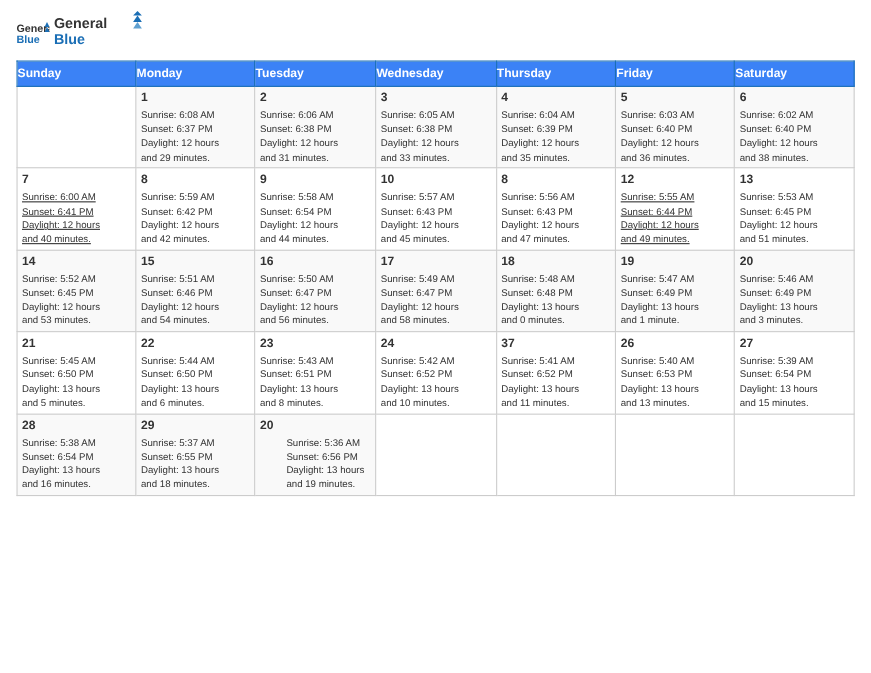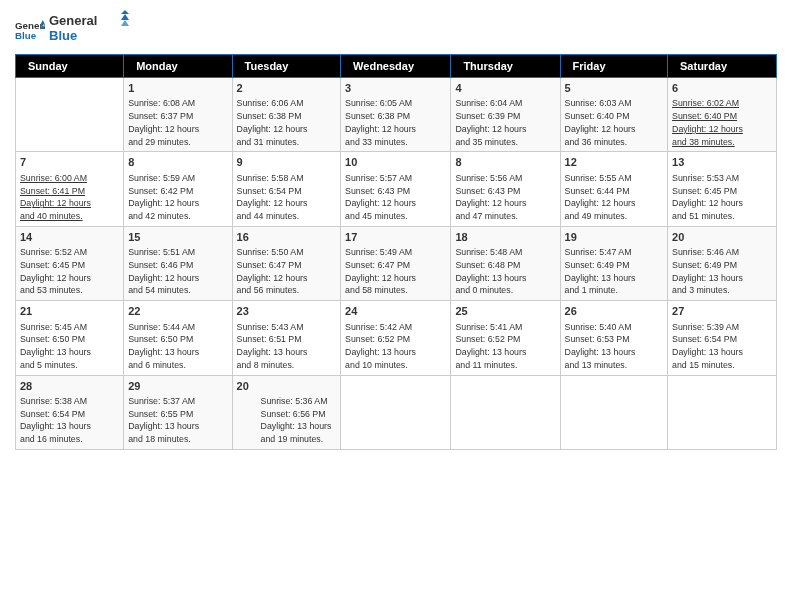--- a/index.html
+++ b/index.html
@@ -40,23 +40,23 @@
     .location {
       font-size: 13px;
       color: #555;
     }
     table {
       width: 100%;
       border-collapse: collapse;
       font-size: 9.5px;
     }
     thead tr th {
-      background-color: #000000;
+      background-color: #3b82f6;
       color: #fff;
-      padding: 5px 12px;
+      padding: 5px 0;
       text-align: left;
       font-size: 11px;
       font-weight: bold;
       border: 1px solid #1a6eb5;
     }
     tbody tr td {
       vertical-align: top;
       border: 1px solid #ccc;
       padding: 3px 4px;
       width: 113px;
@@ -158,21 +158,21 @@
           </td>
           <td>
             <span class="day-num">5</span>
             <div class="day-info" style="white-space: pre-line;">Sunrise: 6:03 AM
 Sunset: 6:40 PM
 Daylight: 12 hours
 and 36 minutes.</div>
           </td>
           <td>
             <span class="day-num">6</span>
-            <div class="day-info" style="white-space: pre-line; text-decoration: underline;">Sunrise: 6:02 AM
+            <div class="day-info" style="white-space: pre-line;">Sunrise: 6:02 AM
 Sunset: 6:40 PM
 Daylight: 12 hours
 and 38 minutes.</div>
           </td>
         </tr>
         <tr>
           <td>
             <span class="day-num">7</span>
             <div class="day-info" style="white-space: pre-line; text-decoration: underline;">Sunrise: 6:00 AM
 Sunset: 6:41 PM
@@ -202,21 +202,21 @@
           </td>
           <td>
             <span class="day-num">8</span>
             <div class="day-info" style="white-space: pre-line;">Sunrise: 5:56 AM
 Sunset: 6:43 PM
 Daylight: 12 hours
 and 47 minutes.</div>
           </td>
           <td>
             <span class="day-num">12</span>
-            <div class="day-info" style="white-space: pre-line;">Sunrise: 5:55 AM
+            <div class="day-info" style="white-space: pre-line; text-decoration: underline;">Sunrise: 5:55 AM
 Sunset: 6:44 PM
 Daylight: 12 hours
 and 49 minutes.</div>
           </td>
           <td>
             <span class="day-num">13</span>
             <div class="day-info" style="white-space: pre-line;">Sunrise: 5:53 AM
 Sunset: 6:45 PM
 Daylight: 12 hours
 and 51 minutes.</div>
@@ -296,21 +296,21 @@
 and 8 minutes.</div>
           </td>
           <td>
             <span class="day-num">24</span>
             <div class="day-info" style="white-space: pre-line;">Sunrise: 5:42 AM
 Sunset: 6:52 PM
 Daylight: 13 hours
 and 10 minutes.</div>
           </td>
           <td>
-            <span class="day-num">25</span>
+            <span class="day-num">37</span>
             <div class="day-info" style="white-space: pre-line;">Sunrise: 5:41 AM
 Sunset: 6:52 PM
 Daylight: 13 hours
 and 11 minutes.</div>
           </td>
           <td>
             <span class="day-num">26</span>
             <div class="day-info" style="white-space: pre-line;">Sunrise: 5:40 AM
 Sunset: 6:53 PM
 Daylight: 13 hours

